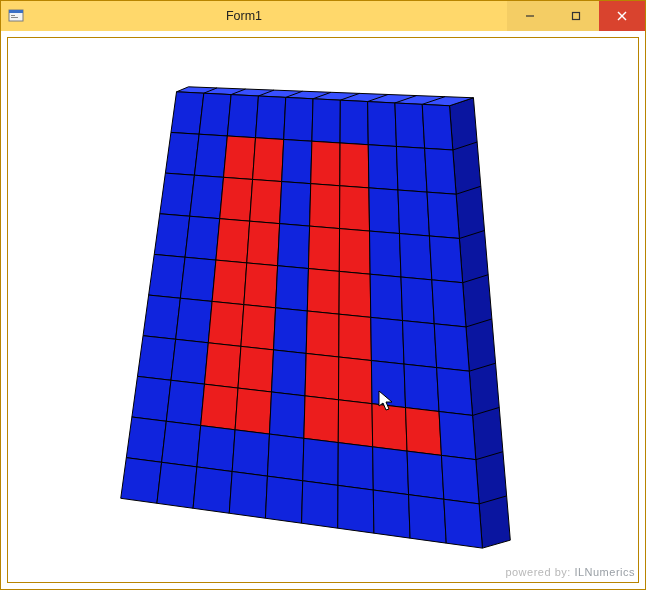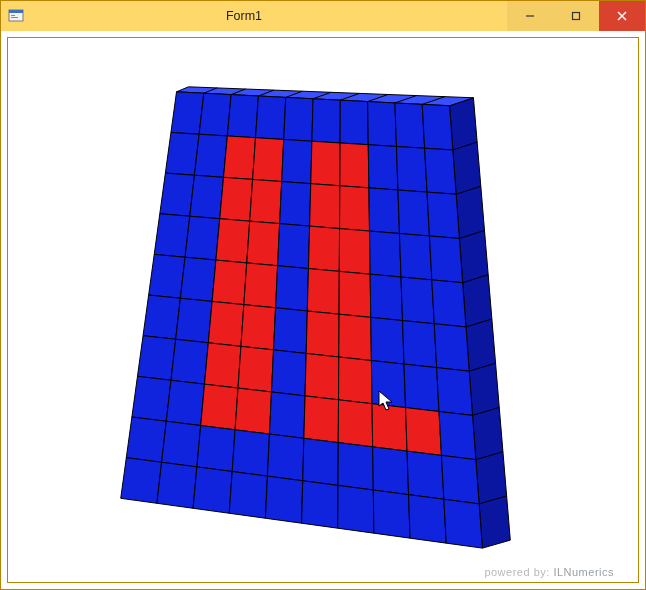--- a/index.html
+++ b/index.html
@@ -74,21 +74,21 @@
     height: 100%;
   }
   .cursor {
     position: absolute;
     left: 370px;
     top: 352px;
     pointer-events: none;
   }
   .footer {
     position: absolute;
-    right: 24px;
+    right: 3px;
     bottom: 4px;
     font-size: 11px;
     color: #b8b8b8;
     letter-spacing: 0.5px;
   }
   .footer .brand { color: #9aa0a6; }
 </style>
 </head>
 <body>
 

